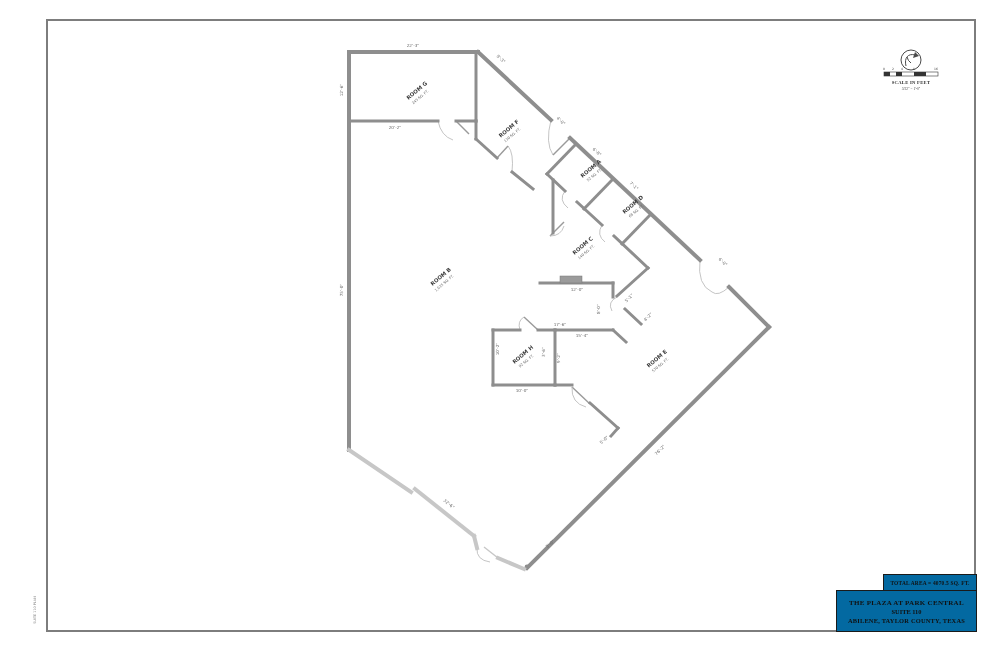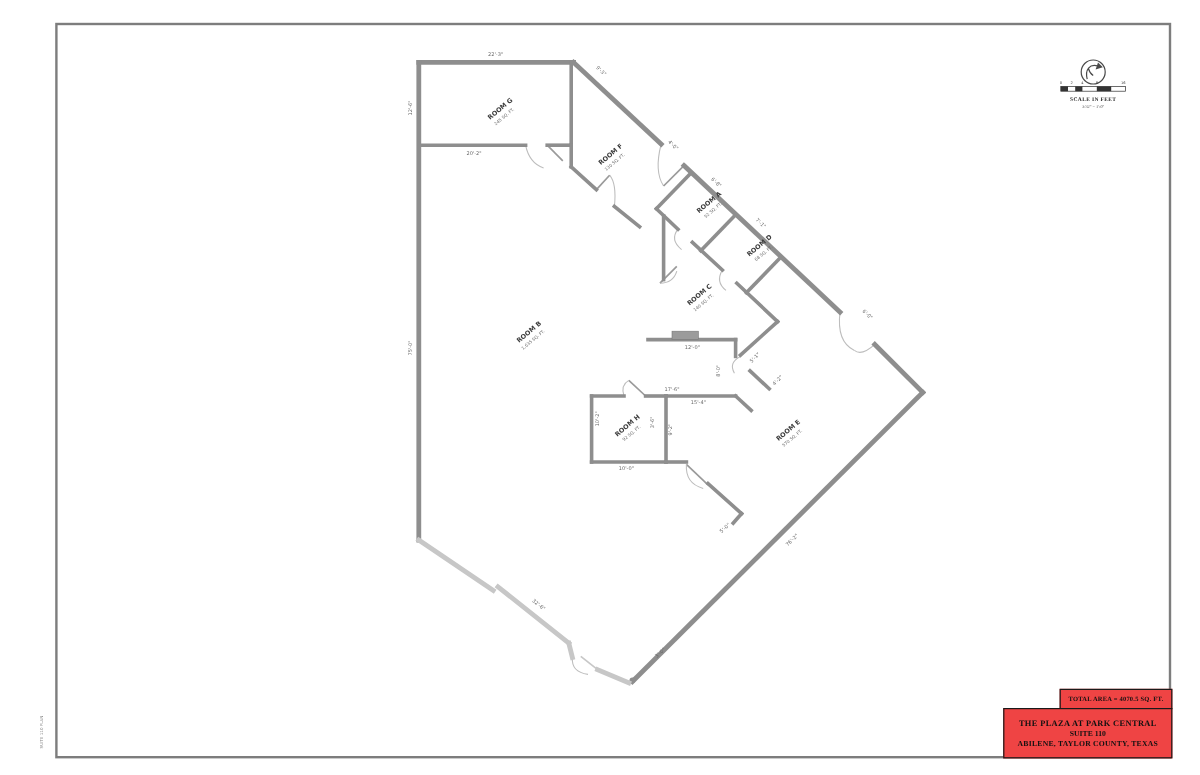--- a/index.html
+++ b/index.html
@@ -12,21 +12,21 @@
   .leaf{stroke:#9a9a9a;stroke-width:1.4;fill:none;}
   .lleaf{stroke:#c7c7c7;stroke-width:1.4;fill:none;}
   .arc{stroke:#bdbdbd;stroke-width:0.9;fill:none;}
   .dim{font-family:"DejaVu Sans",sans-serif;font-size:4.2px;fill:#6a6a6a;text-anchor:middle;}
   .room-label{font-family:"DejaVu Sans",sans-serif;font-size:5.4px;font-weight:bold;fill:#3c3c3c;text-anchor:middle;}
   .room-area{font-family:"DejaVu Sans",sans-serif;font-size:3.6px;fill:#6a6a6a;text-anchor:middle;}
   .margin-note{font-family:"DejaVu Sans",sans-serif;font-size:3.4px;fill:#8a8a8a;text-anchor:middle;}
   .scale-title{font-family:"Liberation Serif",serif;font-size:4.6px;font-weight:bold;fill:#2a2a2a;text-anchor:middle;letter-spacing:.3px;}
   .scale-ratio{font-family:"Liberation Serif",serif;font-size:3.6px;fill:#444;text-anchor:middle;}
   .scale-tick{font-family:"DejaVu Sans",sans-serif;font-size:3px;fill:#444;text-anchor:middle;}
-  .box{position:absolute;border:1.5px solid #1a1a1a;background:#ef4444;display:flex;
+  .box{position:absolute;border:1.5px solid #1a1a1a;background:#0369a1;display:flex;
        flex-direction:column;align-items:center;justify-content:center;text-align:center;}
   .total-area{left:883px;top:574px;width:92px;height:15px;font-weight:bold;font-size:5.4px;
               border-width:1.2px;letter-spacing:.2px;color:#111;}
   .title-block{left:836px;top:590px;width:139px;height:40px;color:#111;}
   .title-block .l1{font-weight:bold;font-size:7px;letter-spacing:.3px;}
   .title-block .l2{font-weight:bold;font-size:6.4px;margin-top:1.5px;}
   .title-block .l3{font-weight:bold;font-size:6.4px;margin-top:1.5px;letter-spacing:.2px;}
 </style>
 </head>
 <body>

